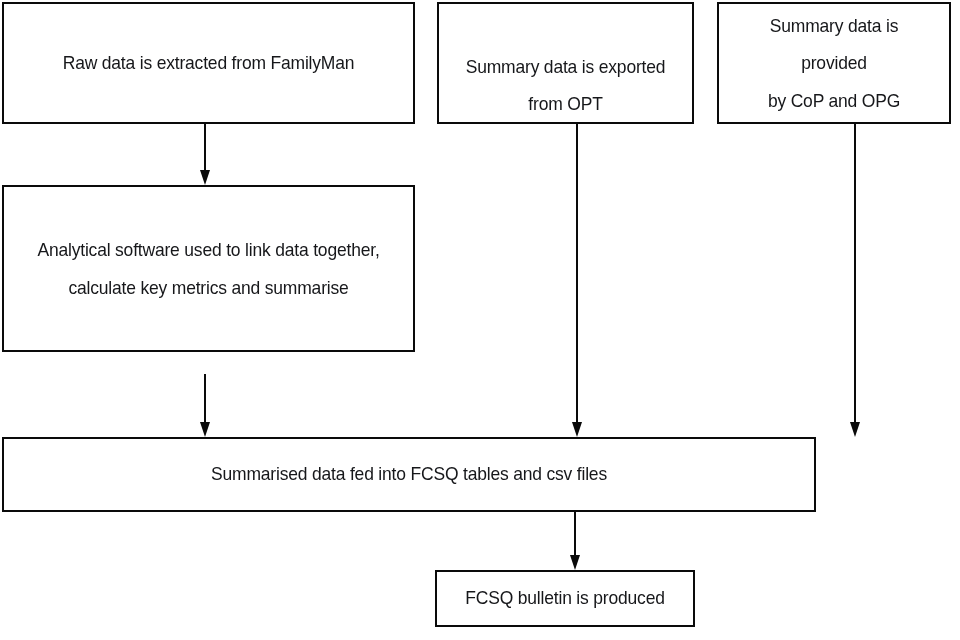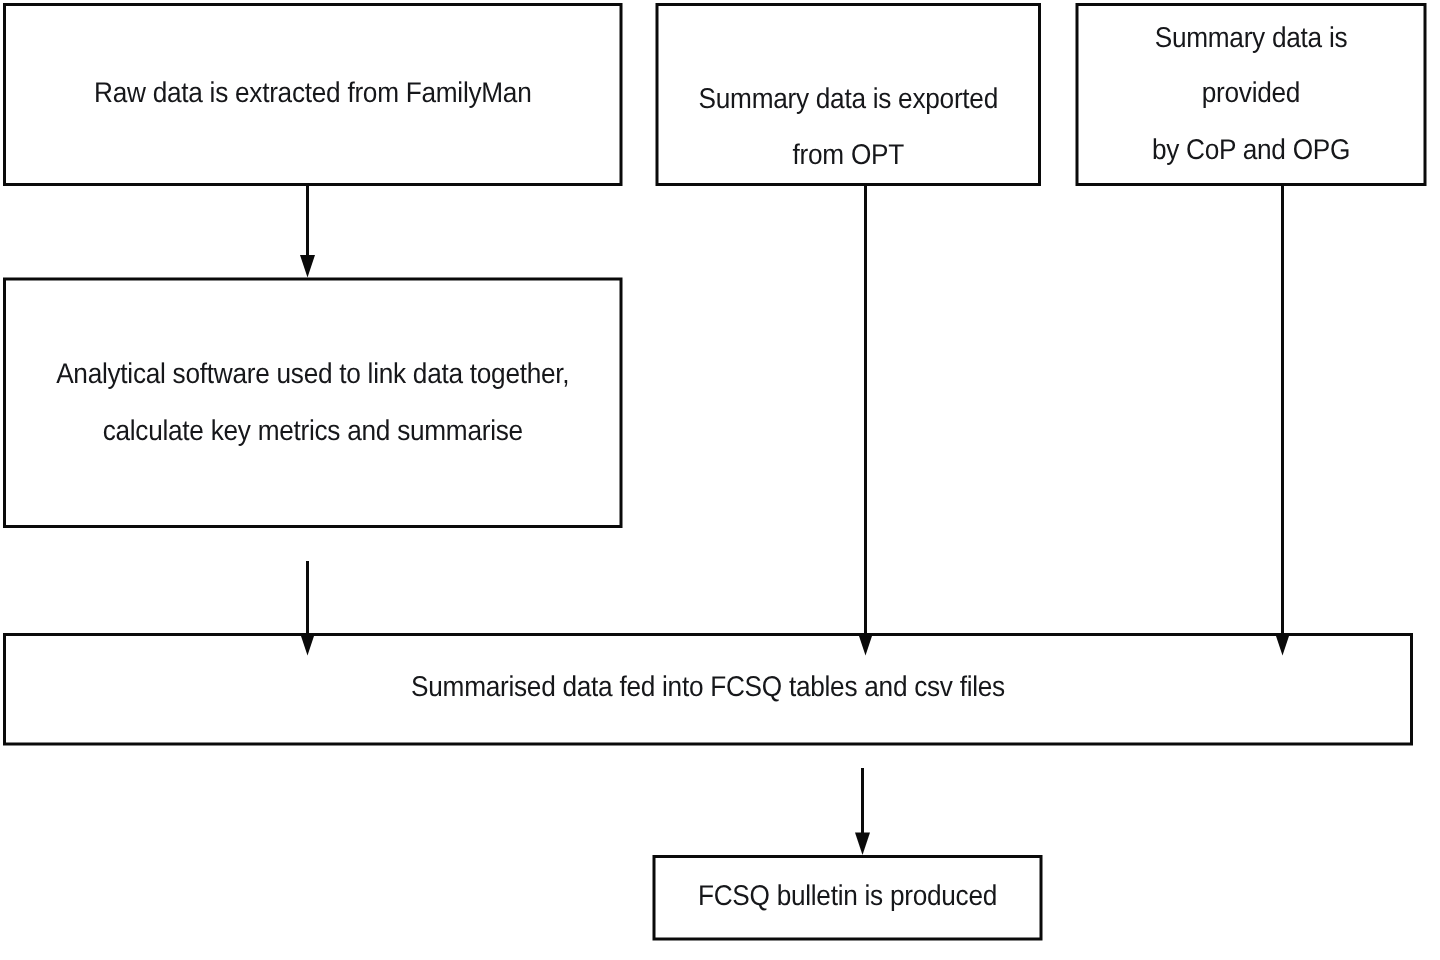--- a/index.html
+++ b/index.html
@@ -38,21 +38,21 @@
     white-space: pre-line;
   }
   .node.wide .node-label { line-height: 1.2; }
   .node.small .node-label { font-size: 19px; line-height: 1.2; }
 
   
   #node-raw-data      { left: 2px;   top: 2px;   width: 413px; height: 122px; }
   #node-opt-export    { left: 437px; top: 2px;   width: 257px; height: 122px; align-items: flex-end; }
   #node-cop-opg       { left: 717px; top: 2px;   width: 234px; height: 122px; }
   #node-analytical    { left: 2px;   top: 185px; width: 413px; height: 167px; }
-  #node-summarised    { left: 2px;   top: 422px; width: 940px; height: 75px; }
+  #node-summarised    { left: 2px;   top: 437px; width: 814px; height: 75px; }
   #node-bulletin      { left: 435px; top: 570px; width: 260px; height: 57px; }
 
   
   .arrow {
     position: absolute;
   }
   .arrow .shaft {
     position: absolute;
     left: 50%;
     top: 0;

